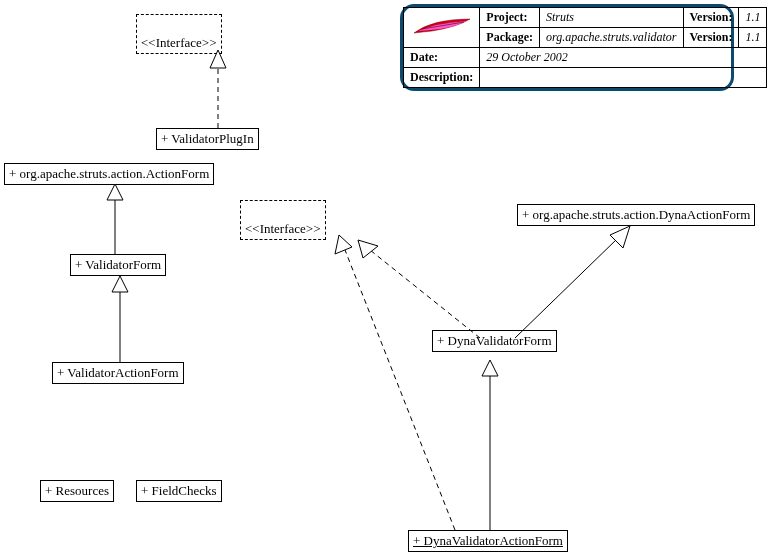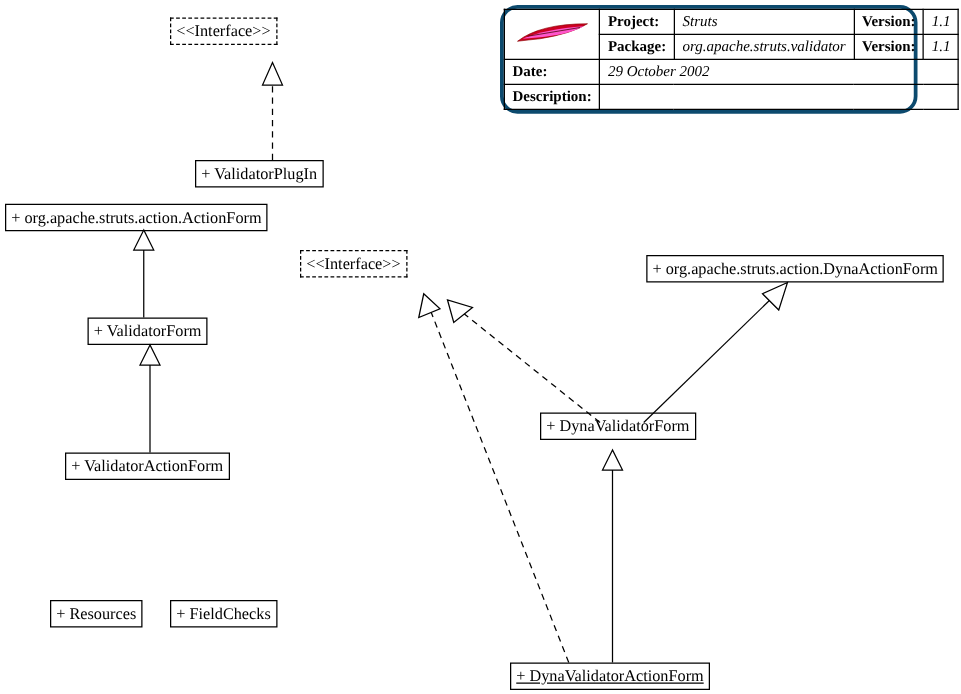--- a/index.html
+++ b/index.html
@@ -19,20 +19,21 @@
     background: #fff;
     padding: 2px 4px;
     white-space: nowrap;
   }
   .iface {
     border: 1px dashed #000;
     text-align: center;
   }
   .iface .st {
     display: block;
+    margin-top: 18px;
   }
   .info-panel {
     position: absolute;
     border: 3px solid #0c4a6e;
     border-radius: 14px;
     background: #fff;
   }
   .info-panel table {
     border-collapse: collapse;
     width: 100%;

